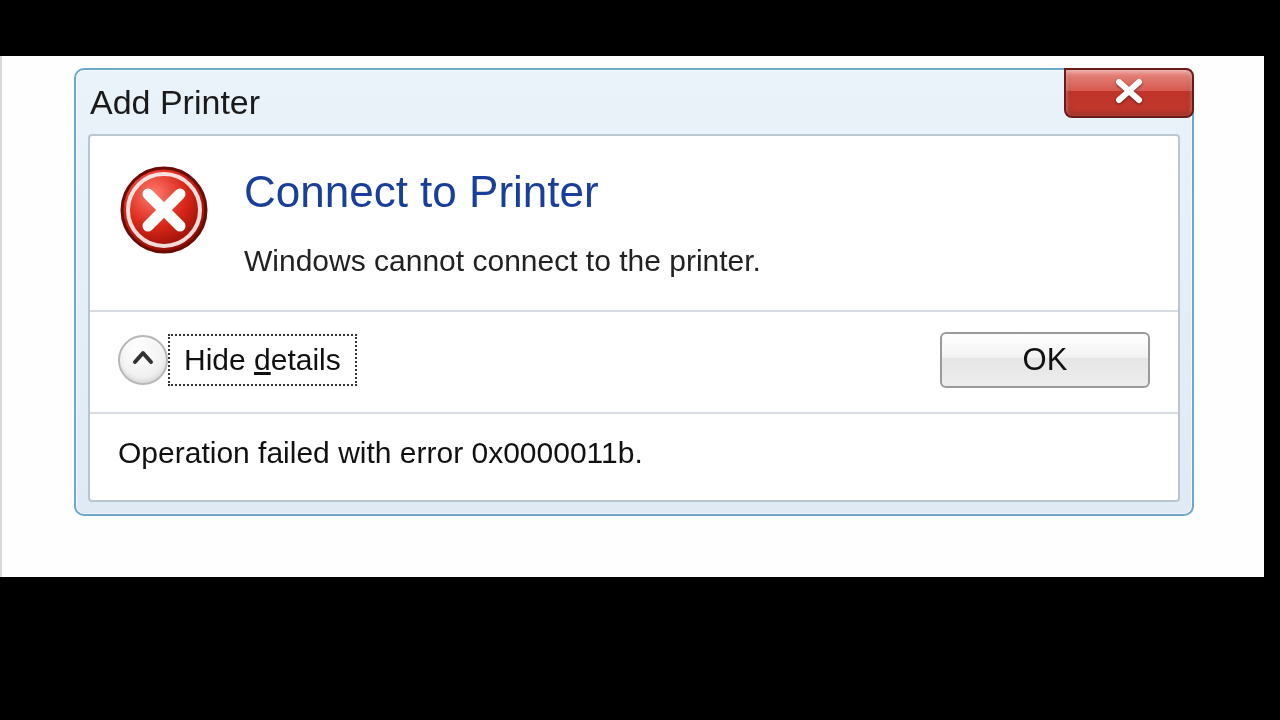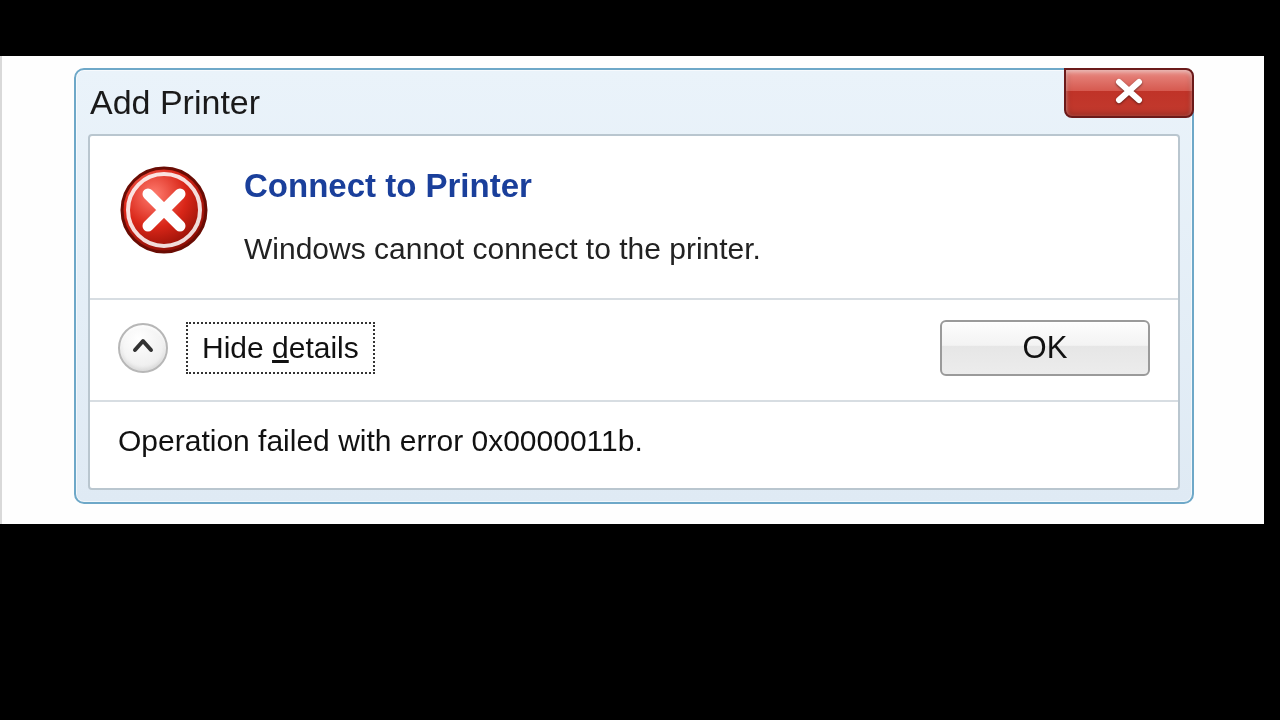--- a/index.html
+++ b/index.html
@@ -7,21 +7,21 @@
     margin: 0; padding: 0;
     width: 1280px; height: 720px;
     background: #000;
     font-family: "Segoe UI", Tahoma, sans-serif;
     overflow: hidden;
   }
   .stage {
     position: absolute;
     left: 0; right: 16px;
     top: 56px;
-    height: 468px;
+    height: 521px;
     background: #fefefe;
     border-left: 2px solid #d9d9d9;
   }
   .window {
     position: absolute;
     left: 72px;
     top: 12px;
     width: 1120px;
     border: 2px solid #6ea8c8;
     border-radius: 10px;
@@ -68,40 +68,40 @@
   }
   .section-top {
     display: flex;
     padding: 28px 28px 32px 28px;
     gap: 34px;
     align-items: flex-start;
   }
   .err-icon { flex: 0 0 auto; }
   .msg-col { flex: 1 1 auto; padding-top: 4px; }
   .heading {
-    font-size: 33px;
+    font-size: 44px;
     color: #1a3f9b;
-    font-weight: 700;
+    font-weight: 400;
     margin-bottom: 16px;
     line-height: 1.1;
   }
   .body-text {
     font-size: 30px;
     color: #222;
     margin-top: 28px;
   }
   .divider {
     height: 0;
     border-top: 2px solid #d7dde2;
   }
   .section-mid {
     display: flex;
     align-items: center;
     padding: 20px 28px 24px 28px;
-    gap: 18px;
+    gap: 0;
   }
   .chevron-btn {
     width: 50px; height: 50px;
     border-radius: 50%;
     border: 2px solid #b7b7b7;
     background: radial-gradient(circle at 40% 30%, #ffffff, #e7e7e7);
     display: flex;
     align-items: center;
     justify-content: center;
     cursor: pointer;

